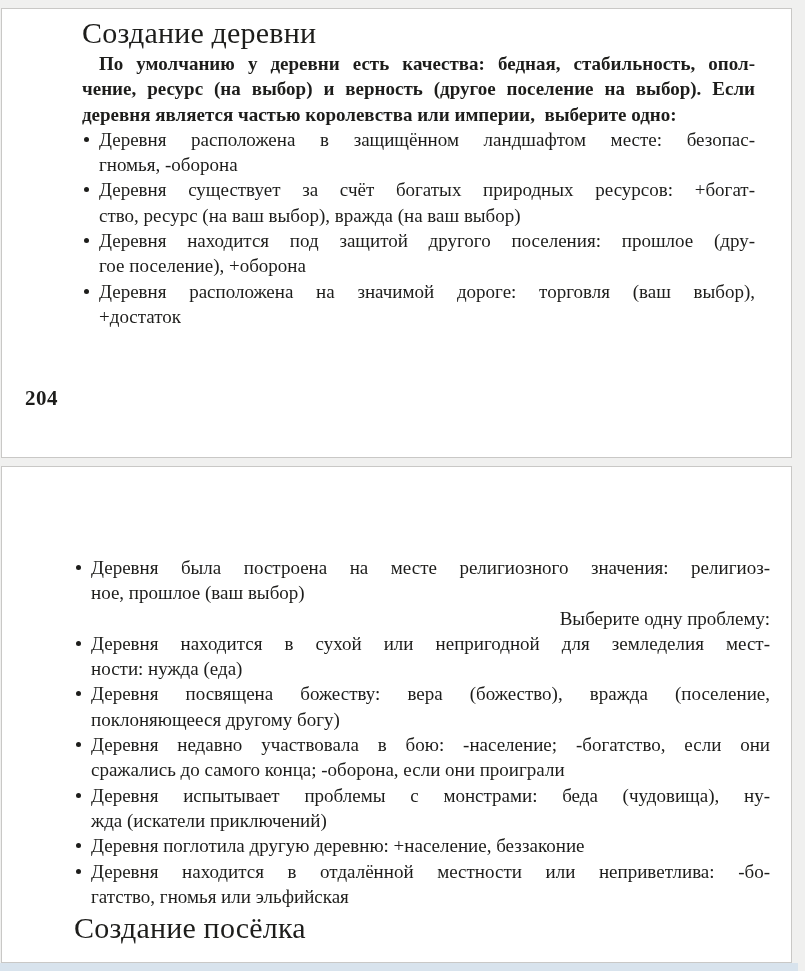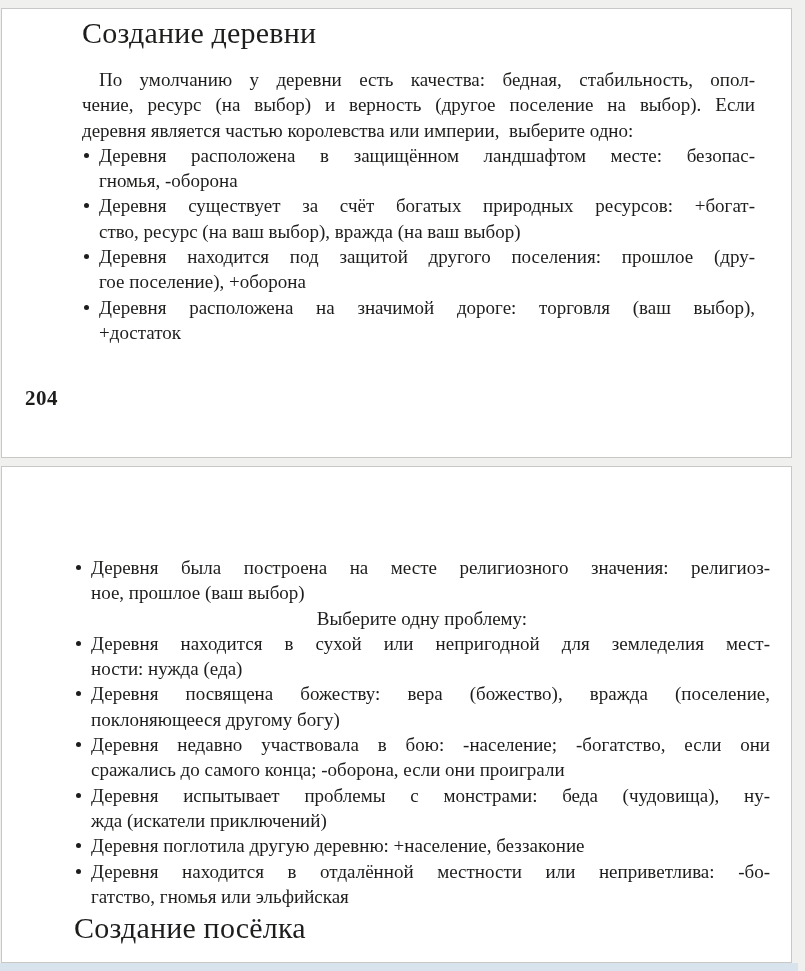--- a/index.html
+++ b/index.html
@@ -36,21 +36,21 @@
     line-height: 37px;
     font-weight: normal;
     letter-spacing: 0.2px;
   }
   .h1-2 { }
 
   .body-text {
     font-size: 19px;
     line-height: 25.3px;
   }
-  .para { margin-top: 16px; }
+  .para { margin-top: 0; font-weight: bold; }
   .para .tl:first-child { text-indent: 17px; }
 
   .tl {
     text-align: justify;
     text-align-last: justify;
     white-space: pre-wrap;
   }
   .tl-last {
     text-align-last: left;
   }
@@ -66,21 +66,21 @@
     position: absolute;
     left: 2px;
     top: 10px;
     width: 5px;
     height: 5px;
     border-radius: 50%;
     background: #1d1d1b;
   }
   .btext { flex: 1; min-width: 0; }
 
-  .plain { text-align: center; }
+  .plain { text-align: right; }
 
   .pagenum {
     position: absolute;
     left: 23px;
     top: 377px;
     font-size: 21px;
     font-weight: bold;
     letter-spacing: 0.5px;
   }
 

